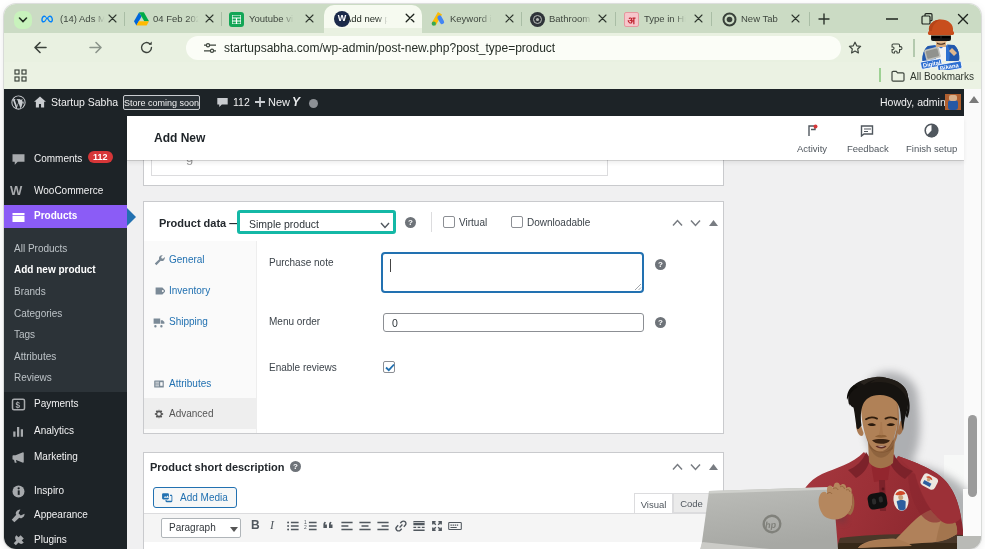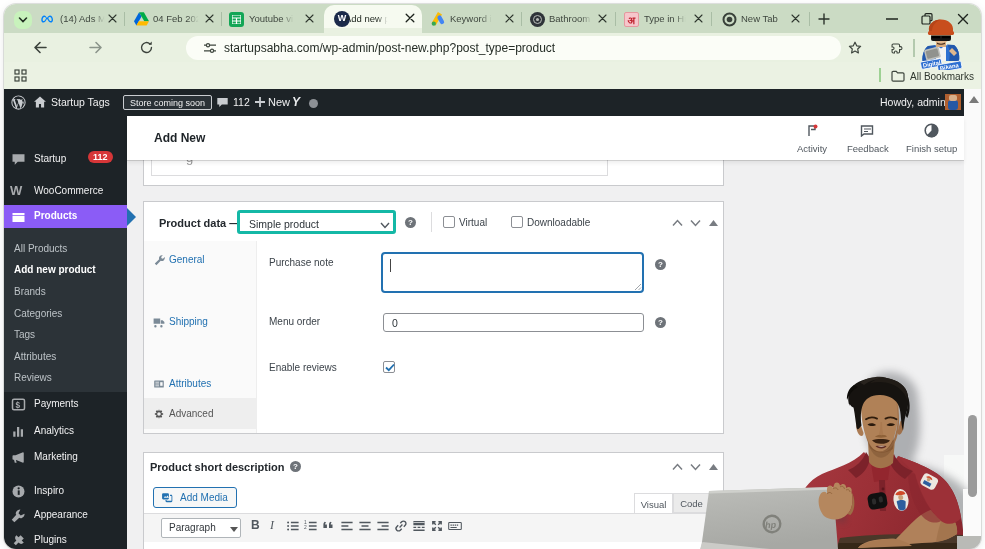--- a/index.html
+++ b/index.html
@@ -174,22 +174,22 @@
       </svg>
 <div class="a" style="left:968px;top:415px;width:9px;height:82px;border-radius:5px;background:#9b9b9b;z-index:3"></div>
 
 <div class="a" style="left:0;top:89px;width:964px;height:27px;background:#1d2327"></div>
 <svg class="a" style="left:11px;top:95px" width="15" height="15" viewBox="0 0 20 20">
         <path fill="#c9ccd0" d="M10 .5a9.5 9.5 0 1 0 0 19 9.5 9.5 0 0 0 0-19zM1.9 10c0-1.2.25-2.3.7-3.3l3.9 10.7A8.1 8.1 0 0 1 1.9 10zm8.1 8.1c-.8 0-1.6-.1-2.3-.3l2.4-7.1 2.5 6.8v.15a8.1 8.1 0 0 1-2.6.46zm1.1-11.9c.5-.03.9-.08.9-.08.4-.05.4-.7-.05-.67 0 0-1.3.1-2.2.1-.8 0-2.1-.1-2.1-.1-.44-.02-.5.64-.05.67 0 0 .4.05.85.08l1.25 3.4L7.9 14.8 5 6.2c.5-.02.9-.07.9-.07.44-.05.4-.7-.04-.67 0 0-1.3.1-2.15.1h-.5A8.1 8.1 0 0 1 18.1 10c0 1.3-.33 2.5-.9 3.6l-2.5-6.9c.46-.03.87-.08.87-.08.44-.05.4-.7-.05-.67zm2.3 11 2.2-6.4c.4-1 .55-1.85.55-2.6l-.04-.7a8.1 8.1 0 0 1-3 10.9z"></path>
       </svg>
 <svg class="a" style="left:33px;top:95px" width="14" height="14" viewBox="0 0 20 20">
         <path fill="#c9ccd0" d="M10 2 1.5 9.5h2.6V18h4.4v-5h3v5h4.4V9.5h2.6z"></path>
       </svg>
-<div class="a" style="left:51px;top:96px;font-size:10.5px;color:#f0f0f1">Startup Tags</div>
-<div class="a" style="left:123px;top:95px;height:15px;padding:0 6px;border:1px solid #c9ccd0;border-radius:2px;font-size:9px;line-height:14px;color:#f0f0f1;background:#2a3136">Store coming soon</div>
+<div class="a" style="left:51px;top:96px;font-size:10.5px;color:#f0f0f1">Startup Sabha</div>
+<div class="a" style="left:123px;top:95px;height:15px;padding:0 0;border:1px solid #c9ccd0;border-radius:2px;font-size:9px;line-height:14px;color:#f0f0f1;background:#2a3136">Store coming soon</div>
 <svg class="a" style="left:216px;top:96px" width="13" height="13" viewBox="0 0 20 20">
         <path fill="#c9ccd0" d="M2 3 h16 v10 H9 l-4 4 v-4 H2z"></path>
       </svg>
 <div class="a" style="left:233px;top:96px;font-size:10.5px;color:#f0f0f1">112</div>
 <svg class="a" style="left:254px;top:96px" width="12" height="12" viewBox="0 0 12 12">
         <path d="M6 1 V11 M1 6 H11" stroke="#c9ccd0" stroke-width="1.8"></path>
       </svg>
 <div class="a" style="left:268px;top:96px;font-size:11px;color:#f0f0f1">New</div>
 <div class="a" style="left:292px;top:95px;font-size:12px;font-weight:bold;color:#e8eaec;font-style:italic">Y</div>
 <div class="a" style="left:309px;top:99px;width:9px;height:9px;border-radius:50%;background:#8d9196"></div>
@@ -198,21 +198,21 @@
         <div class="a" style="left:3px;top:6px;width:10px;height:10px;background:#2558a5;border-radius:3px"></div>
         <div class="a" style="left:4px;top:1px;width:8px;height:6px;background:#d8b08a;border-radius:2px"></div>
       </div>
 
 <div class="a" style="left:0;top:116px;width:127px;height:433px;background:#1d2327"></div>
 <div class="a" style="left:0;top:228px;width:127px;height:164px;background:#2c3338"></div>
 <div class="mitm" style="top:147px">
         <svg class="micon" viewBox="0 0 20 20">
           <path d="M2 3 h16 v10 H9 l-4 4 v-4 H2z"></path>
         </svg>
-        <span class="lbl">Startup</span>
+        <span class="lbl">Comments</span>
 <span class="a" style="left:88px;top:4px;background:#d63638;border-radius:9px;padding:1px 5px;font-size:9px;font-weight:bold;color:#fff">112</span>
       </div>
 <div class="mitm" style="top:179px">
         <span class="a" style="left:10px;top:4px;font-size:13px;font-weight:bold;color:#a7aaad">W</span>
         <span class="lbl">WooCommerce</span>
       </div>
 <div class="mitm" style="top:205px;height:23px;background:#8b5cf6">
         <svg class="micon" style="fill:#fff" viewBox="0 0 20 20">
           <path d="M2 4 h16 v3 H2z M2 8 h16 v8 H2z M5 10 h6 v1.5 H5z"></path>
         </svg>
@@ -314,20 +314,26 @@
         <path d="M4.5 0 L9 6 H0z" fill="#787c82"></path>
       </svg>
 
 <div class="a" style="left:144px;top:241px;width:113px;height:192px;background:#fafafa;border-right:1px solid #eee"></div>
 <div class="a" style="left:144px;top:398px;width:113px;height:31px;background:#eee"></div>
 <div class="wctab" style="left:144px;top:244px">
         <svg class="ic" viewBox="0 0 20 20">
           <path d="M15 2a5 5 0 0 0-4.7 6.7L3 16l2.6 2.6 7.3-7.3A5 5 0 0 0 19.4 5l-2.8 2.8-2.4-.6-.6-2.4L16.4 2z"></path>
         </svg>
         <span class="t">General</span>
+      </div>
+<div class="wctab" style="left:144px;top:275px">
+        <svg class="ic" viewBox="0 0 20 20">
+          <path d="M10 2 2 10l8 8 8-8V2zm4.5 5A1.5 1.5 0 1 1 16 5.5 1.5 1.5 0 0 1 14.5 7z" transform="rotate(45 10 10)"></path>
+        </svg>
+        <span class="t">Inventory</span>
       </div>
 <div class="wctab" style="left:144px;top:306px">
         <svg class="ic" viewBox="0 0 20 20">
           <path d="M1 4h11v9H1zm12 3h3l3 3v3h-6zM4 15a2 2 0 1 0 2 2 2 2 0 0 0-2-2zm10 0a2 2 0 1 0 2 2 2 2 0 0 0-2-2z"></path>
         </svg>
         <span class="t">Shipping</span>
       </div>
 <div class="wctab" style="left:144px;top:368px">
         <svg class="ic" viewBox="0 0 20 20">
           <rect x="2" y="4" width="16" height="12" rx="1"></rect>

